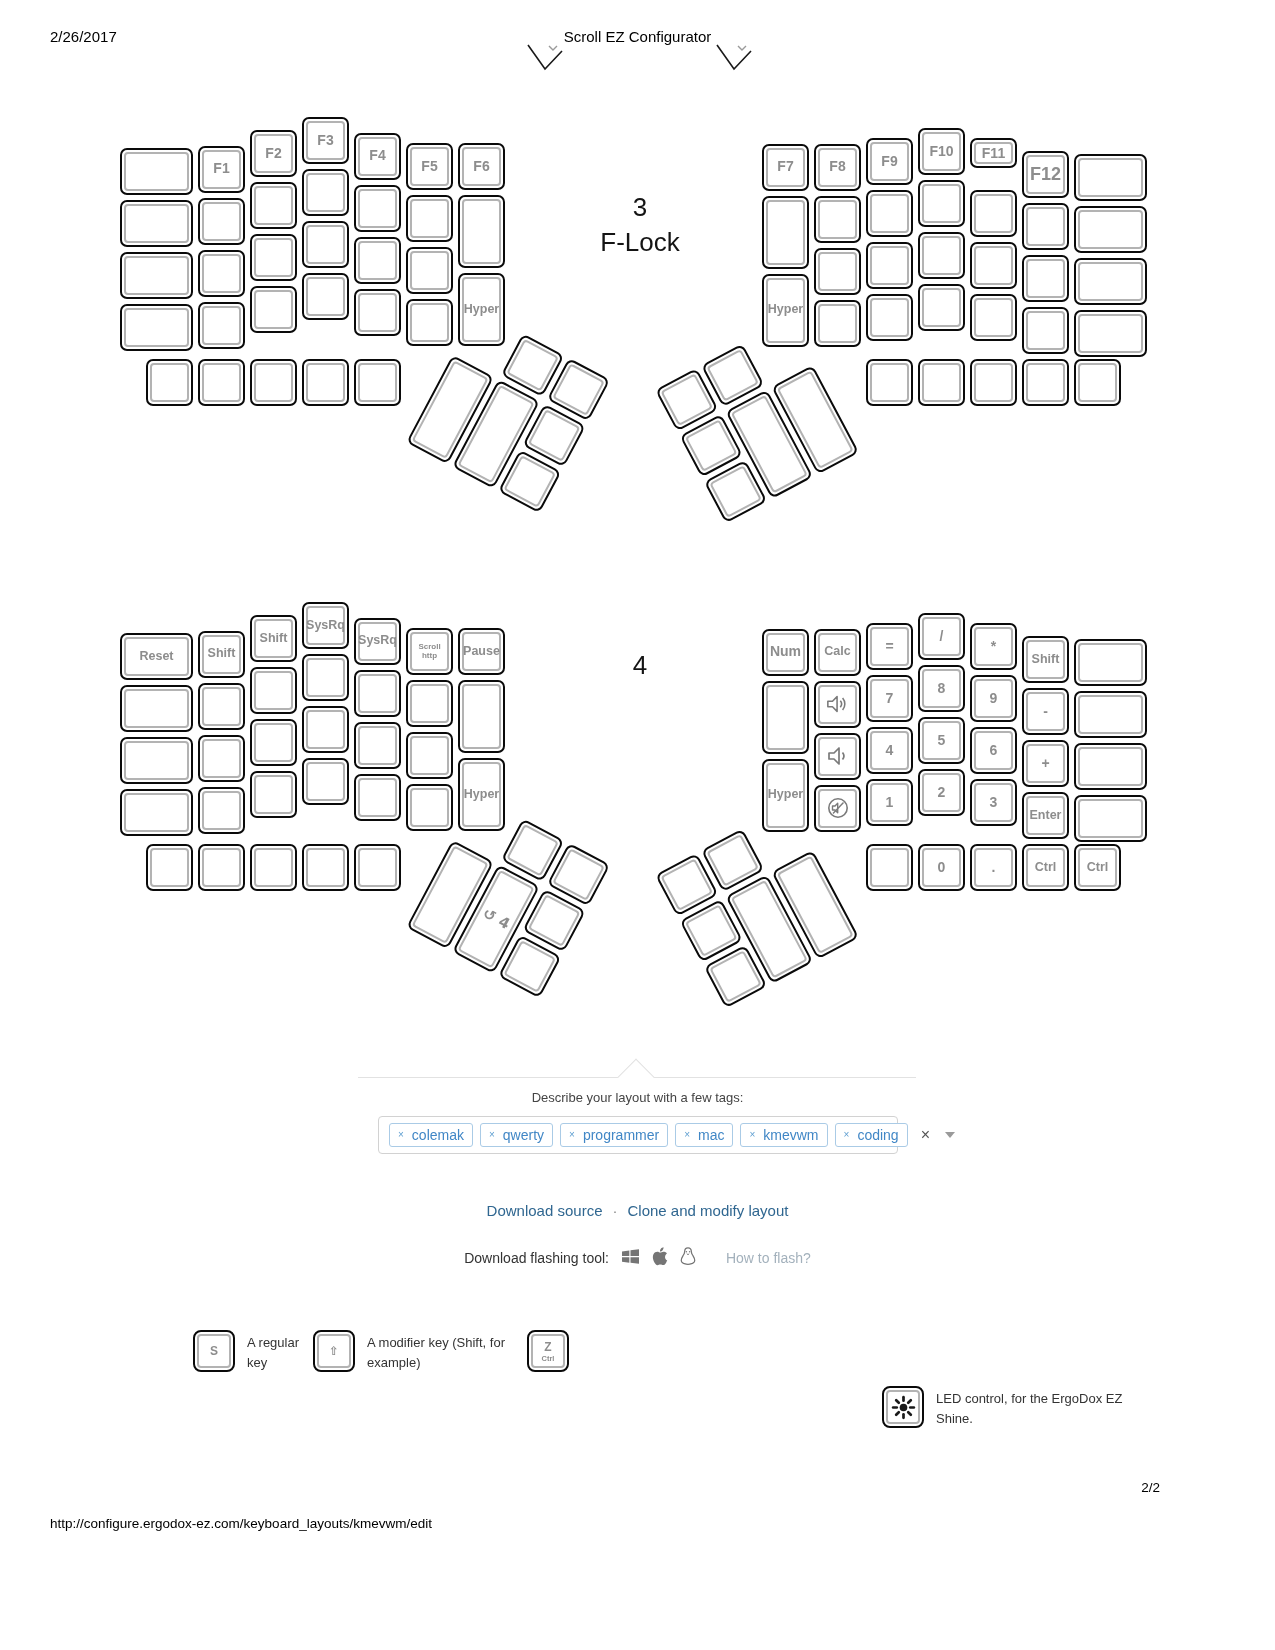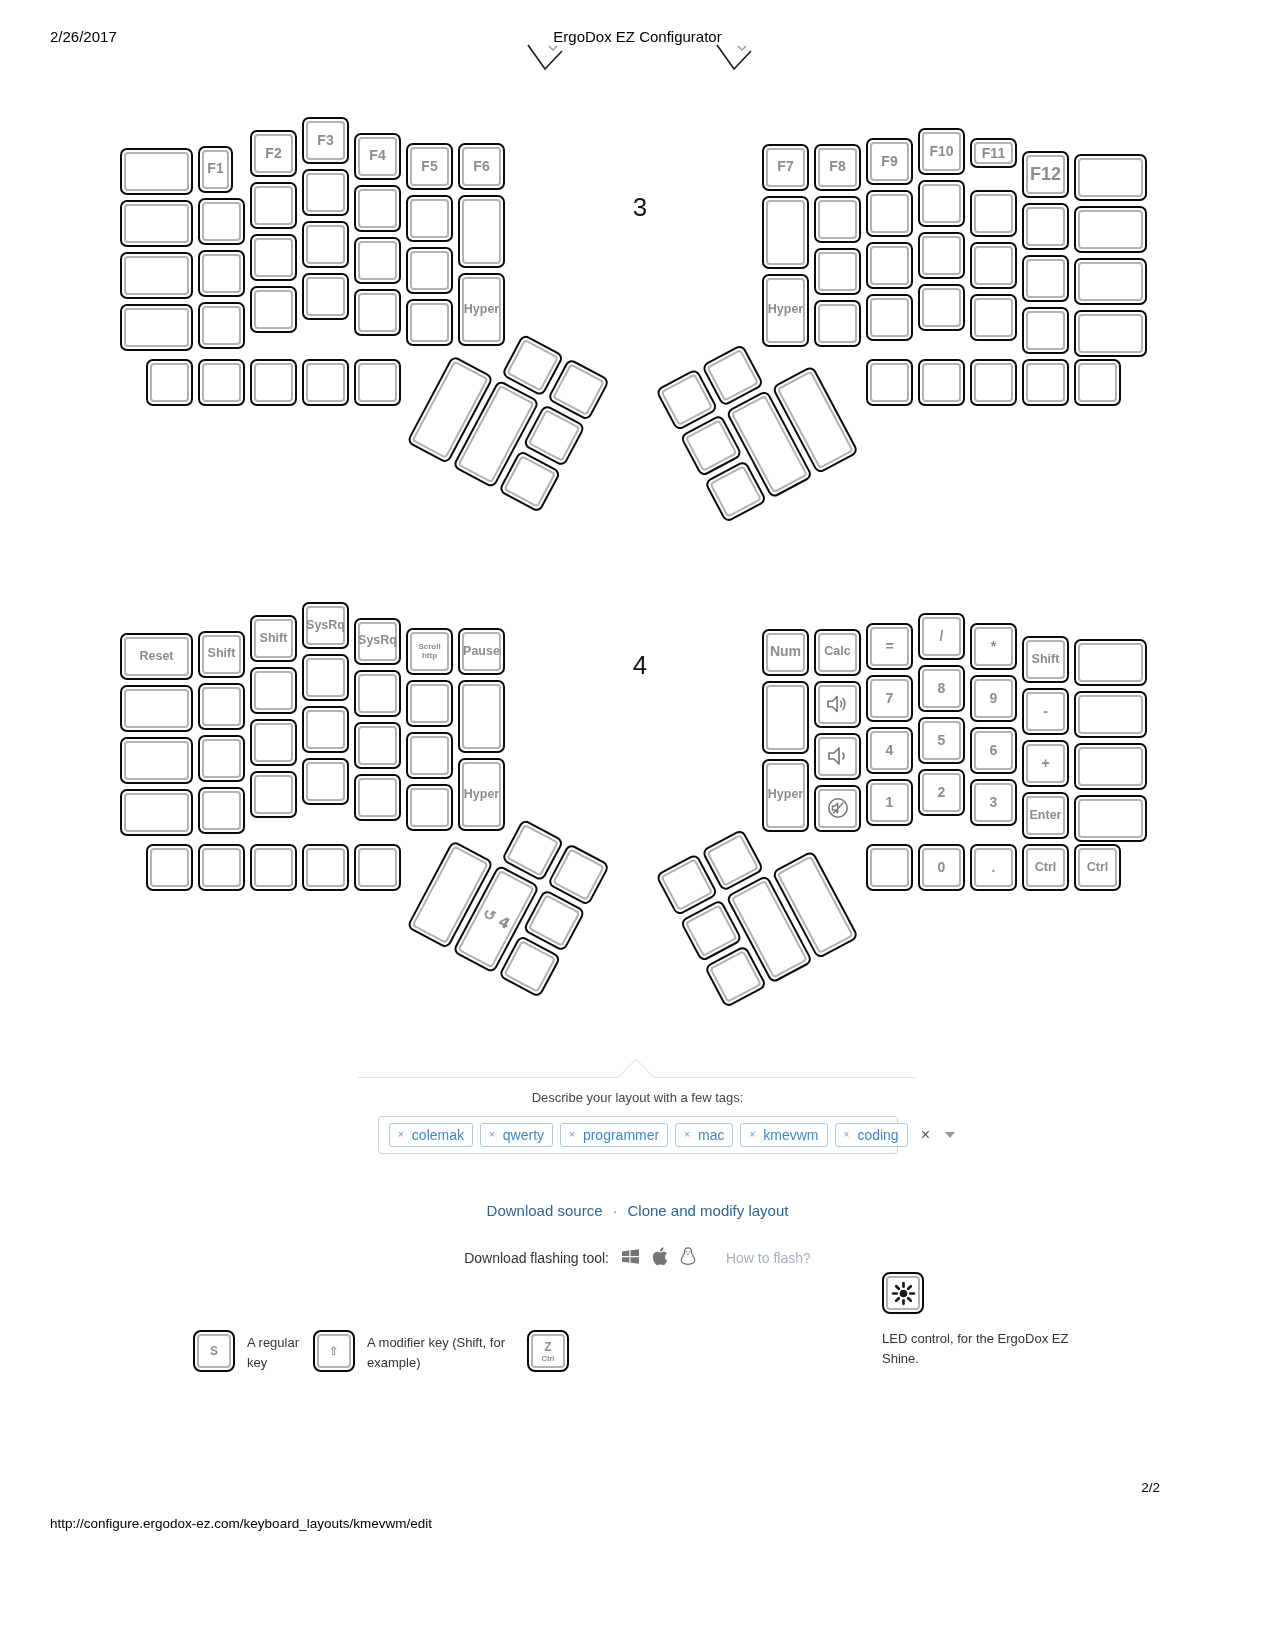--- a/index.html
+++ b/index.html
@@ -74,41 +74,42 @@
                 color:#8d8d8d; font-weight:bold; }
   .legend-text { font-size:13px; color:#333; line-height:20px; padding-top:3px; }
   .uni { font-family:"DejaVu Sans", sans-serif; }
 
   .chevron { position:absolute; }
 </style>
 </head>
 <body>
 
 <div class="abs hdr-date">2/26/2017</div>
-<div class="abs hdr-title">ErgoDox EZ Configurator</div>
+<div class="abs hdr-title">Scroll EZ Configurator</div>
 
 <div class="chevron" style="left:527px; top:44px;"><svg width="36" height="28" viewBox="0 0 36 28">
       <polyline points="1,1 18,25 35,7" fill="none" stroke="#1a1a1a" stroke-width="1.6"></polyline>
       <polyline points="22,2 26,6 30,2" fill="none" stroke="#9a9a9a" stroke-width="1.4"></polyline>
     </svg></div>
 <div class="chevron" style="left:716px; top:44px;"><svg width="36" height="28" viewBox="0 0 36 28">
       <polyline points="1,1 18,25 35,7" fill="none" stroke="#1a1a1a" stroke-width="1.6"></polyline>
       <polyline points="22,2 26,6 30,2" fill="none" stroke="#9a9a9a" stroke-width="1.4"></polyline>
     </svg></div>
 
 <div id="keyboards">
     <div class="abs" style="left: 0px; top: 0px;">
       <div class="abs layer-label" style="top: 190px;">
         <div>3</div>
+        <div>F-Lock</div>
       </div>
       <div class="kbgroup" style="left: 120px; top: 117px;">
         <div class="key" style="left: 0px; top: 31.2px; width: 73px; height: 47px;">
           <div class="keycap"></div>
         </div>
-        <div class="key" style="left: 78px; top: 28.6px; width: 35px; height: 47px; padding-left: 25px;">
+        <div class="key" style="left: 78px; top: 28.6px; width: 47px; height: 47px; padding-left: 25px;">
           <div class="keycap">
             <span style="font-size: 14px;">F1</span>
           </div>
         </div>
         <div class="key" style="left: 130px; top: 13px; width: 47px; height: 47px;">
           <div class="keycap">
             <span style="font-size: 14px;">F2</span>
           </div>
         </div>
         <div class="key" style="left: 182px; top: 0px; width: 47px; height: 47px;">
@@ -766,21 +767,21 @@
       <div class="legend-text" style="width: 170px;">A modifier key (Shift, for example)</div>
     </div>
     <div class="legend-item" style="left: 527px; top: 1330px;">
       <div class="legend-key">
         <div class="legend-cap">
           <span style="font-size: 12px;">Z</span>
           <span style="font-size: 7.5px;">Ctrl</span>
         </div>
       </div>
     </div>
-    <div class="legend-item" style="left: 882px; top: 1272px; flex-direction: column;">
+    <div class="legend-item" style="left: 882px; top: 1386px;">
       <div class="legend-key">
         <div class="legend-cap">
           <span style="display: flex;">
             <svg width="27" height="27" viewBox="0 0 24 24">
               <circle cx="12" cy="12" r="3.4" fill="#1a1a1a"></circle>
               <g stroke="#1a1a1a" stroke-width="2.4" stroke-linecap="round">
                 <line x1="18" y1="12" x2="21.2" y2="12"></line>
                 <line x1="16.2" y1="16.2" x2="18.5" y2="18.5"></line>
                 <line x1="12" y1="18" x2="12" y2="21.2"></line>
                 <line x1="7.8" y1="16.2" x2="5.5" y2="18.5"></line>

